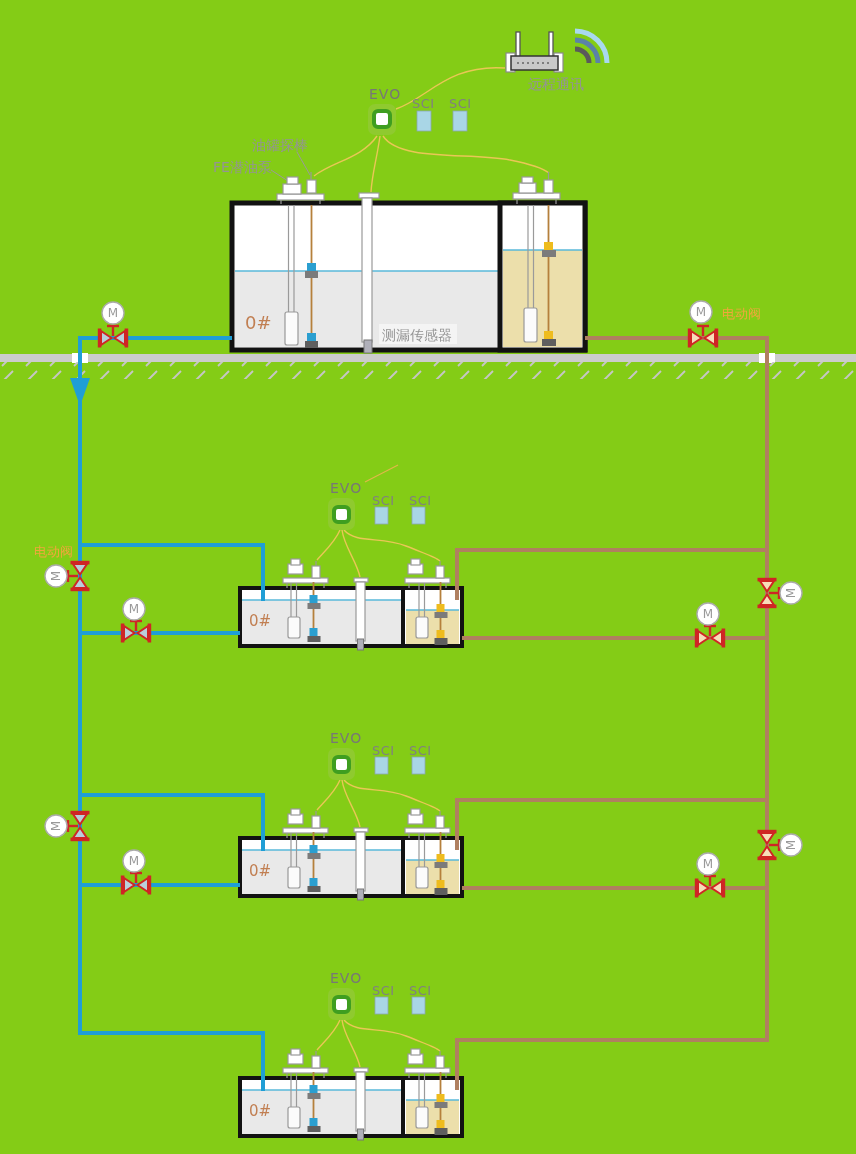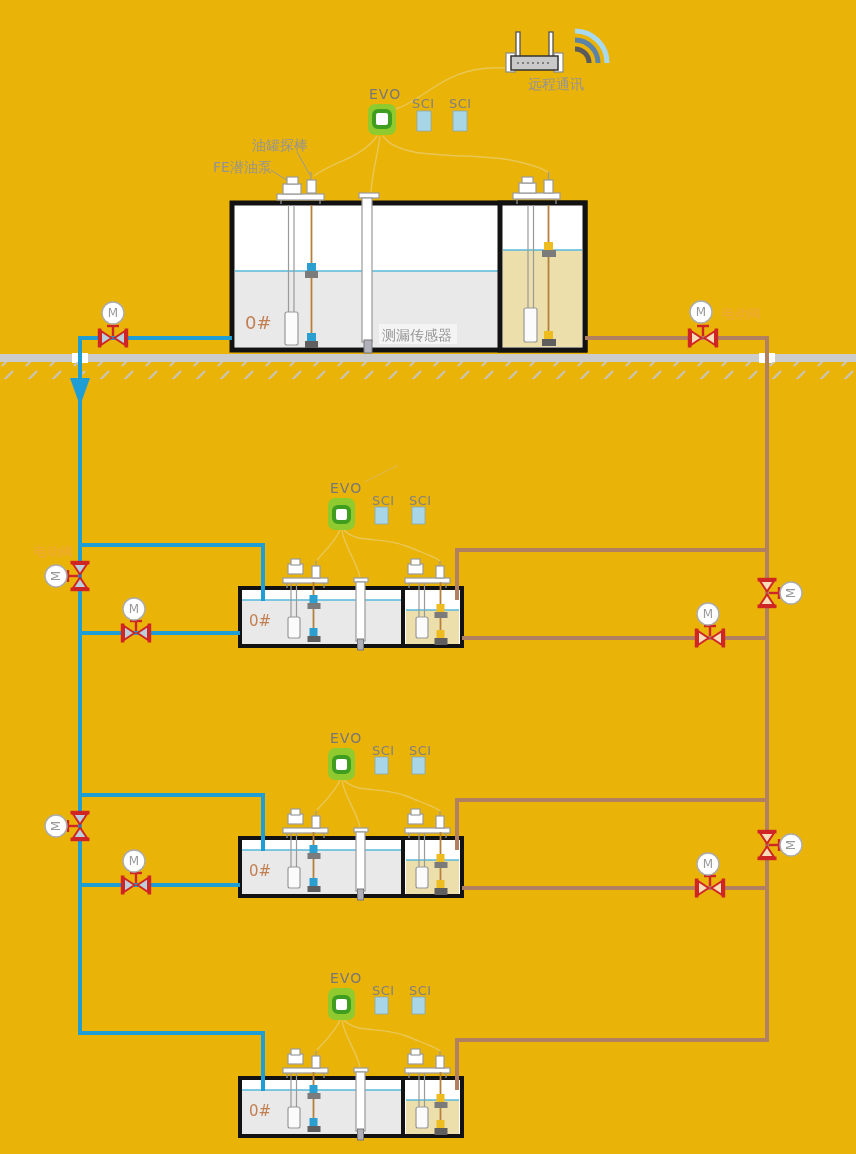--- a/index.html
+++ b/index.html
@@ -1,16 +1,16 @@
 <!DOCTYPE html>
 <html><head>
 <meta charset="utf-8">
 <style>
   html,body{margin:0;padding:0;background:#ffffff;}
-  .canvas{position:relative;width:856px;height:1154px;background:#eab308;overflow:hidden;
+  .canvas{position:relative;width:856px;height:1154px;background:#84cc16;overflow:hidden;
           font-family:"DejaVu Sans","Liberation Sans",sans-serif;}
   svg text{font-family:"DejaVu Sans","Liberation Sans",sans-serif;}
   .tankb{fill:#ffffff;stroke:#121212;stroke-width:4;}
   .tankb5{fill:#ffffff;stroke:#121212;stroke-width:5;}
   .fit{fill:#ffffff;stroke:#9a9a9a;stroke-width:1.2;}
   .fitl{stroke:#9a9a9a;stroke-width:1.2;}
   .wire{fill:none;stroke:#e9c756;stroke-width:1.4;}
   .lline{stroke:#58b8da;stroke-width:1.6;}
   .pipeb{fill:none;stroke:#1f9ed6;stroke-width:4;}
   .pipebr{fill:none;stroke:#b08060;stroke-width:4;}

